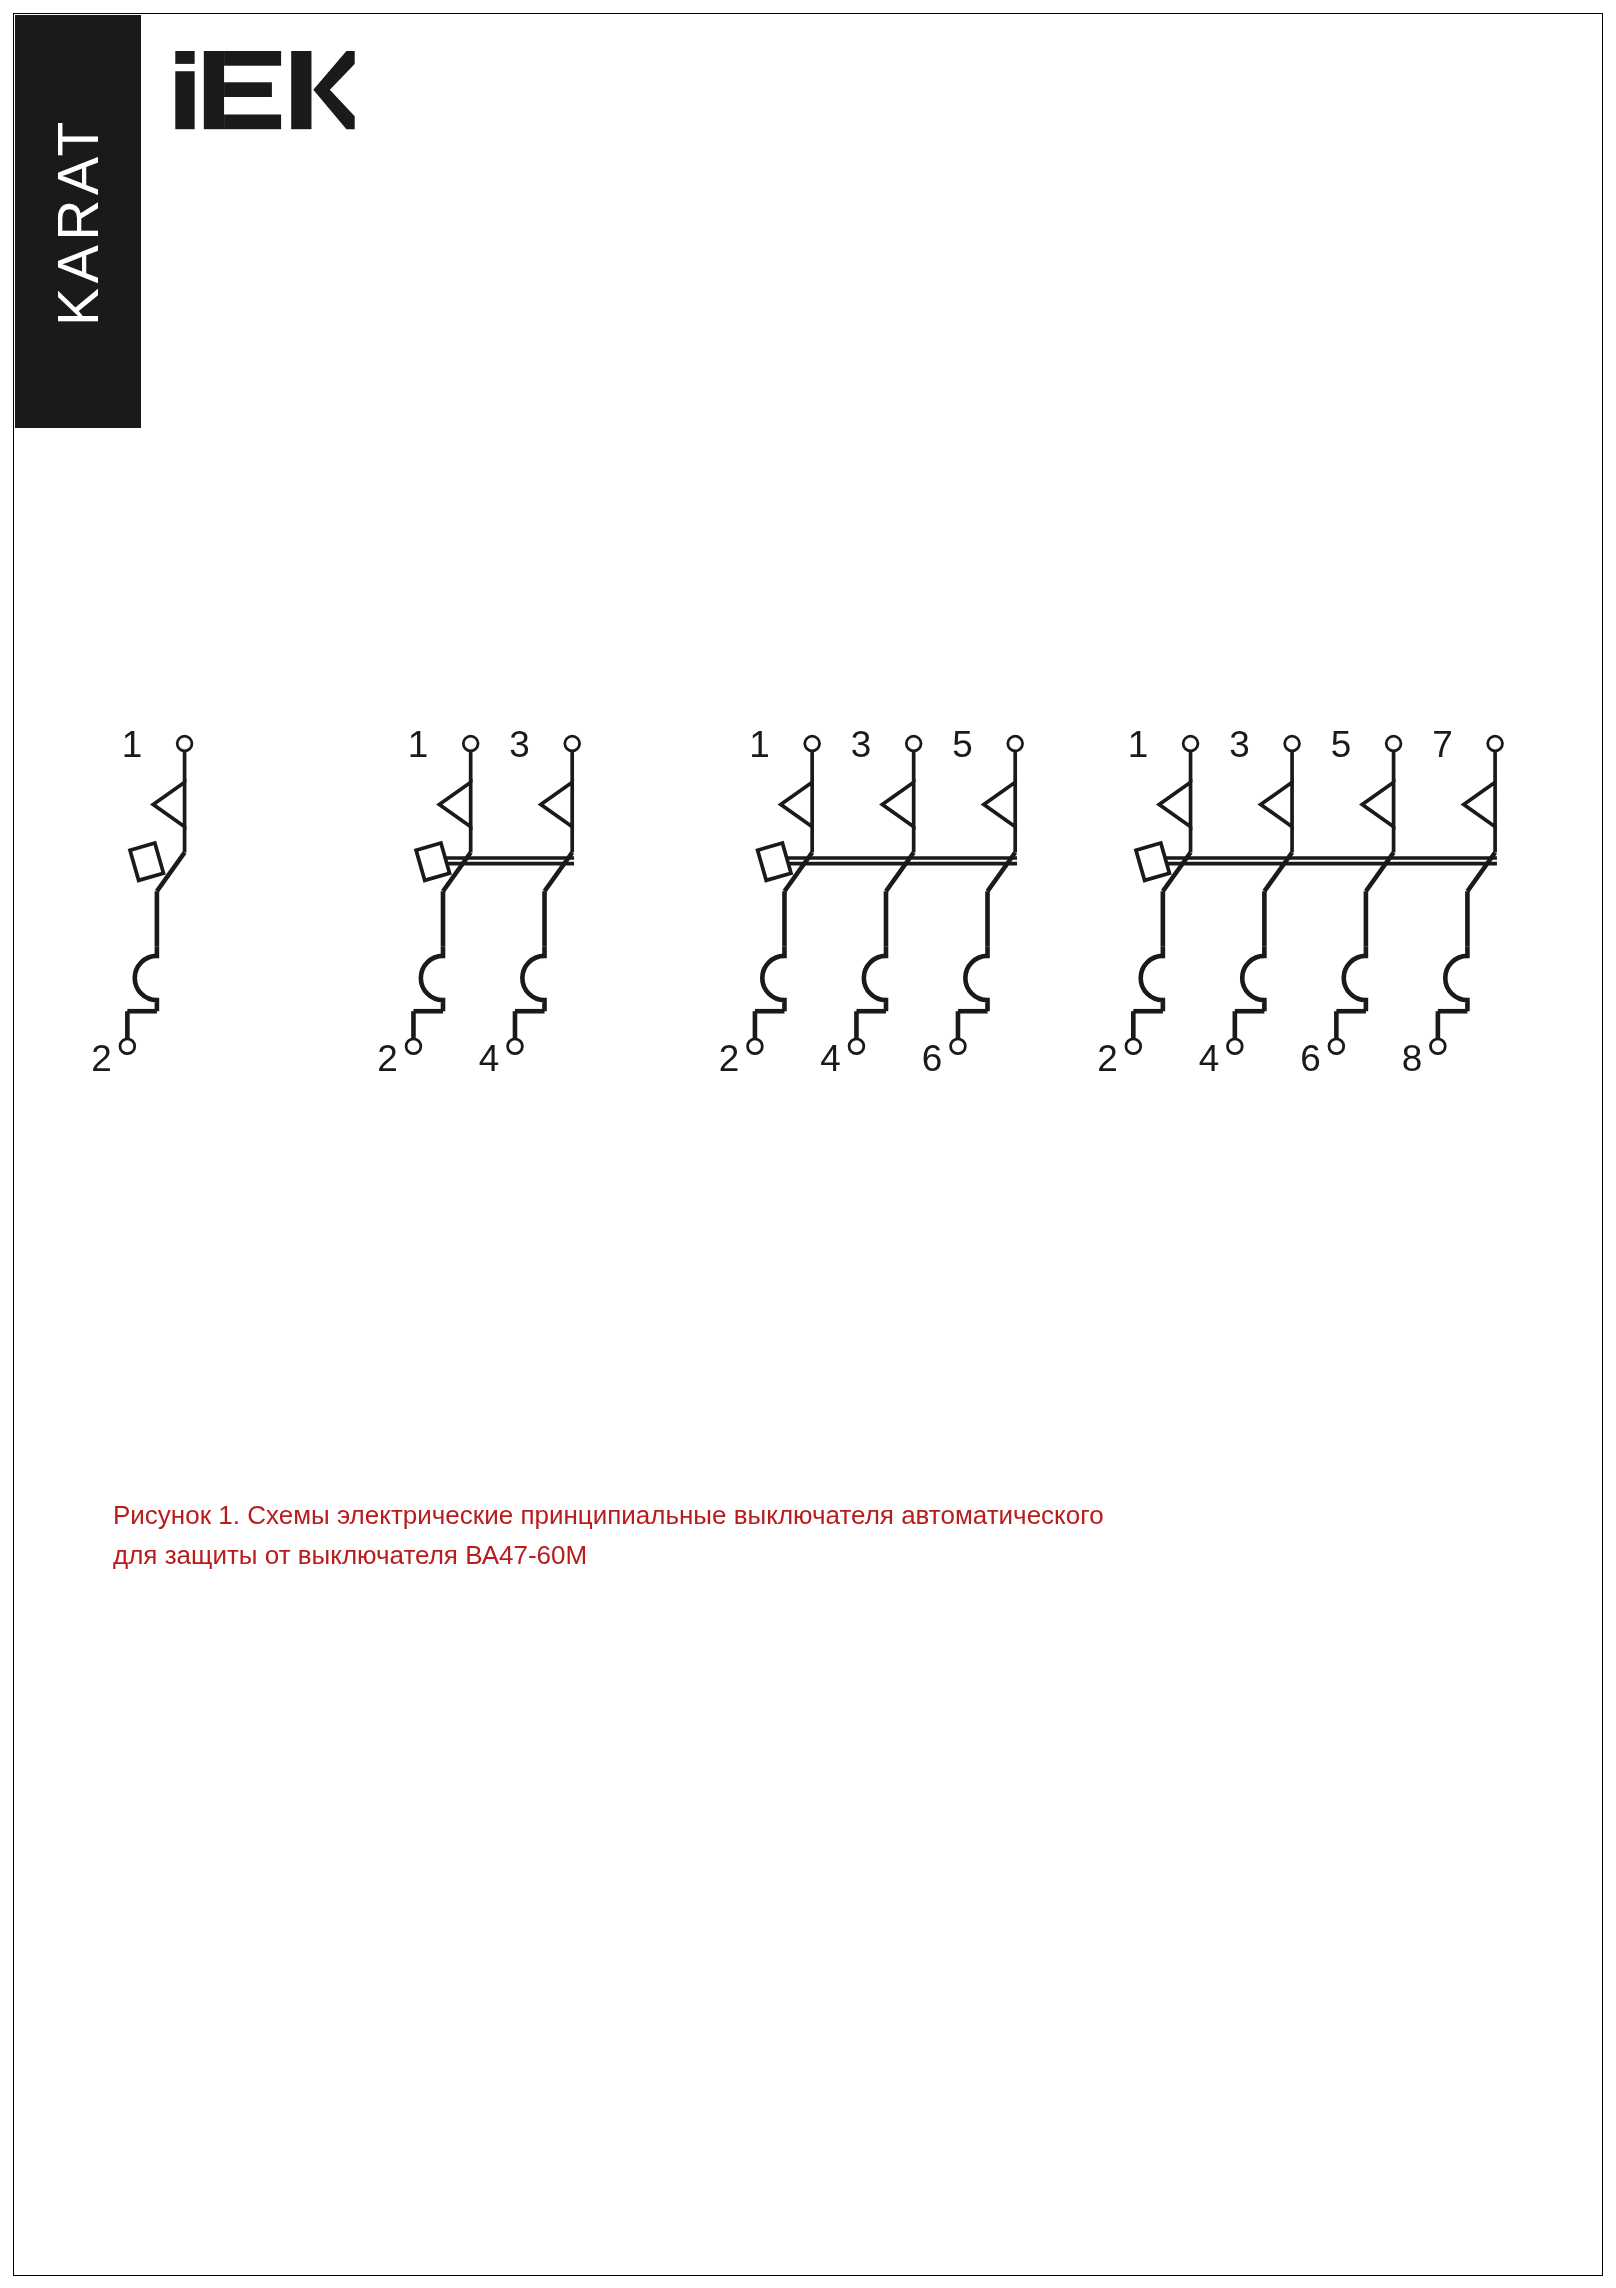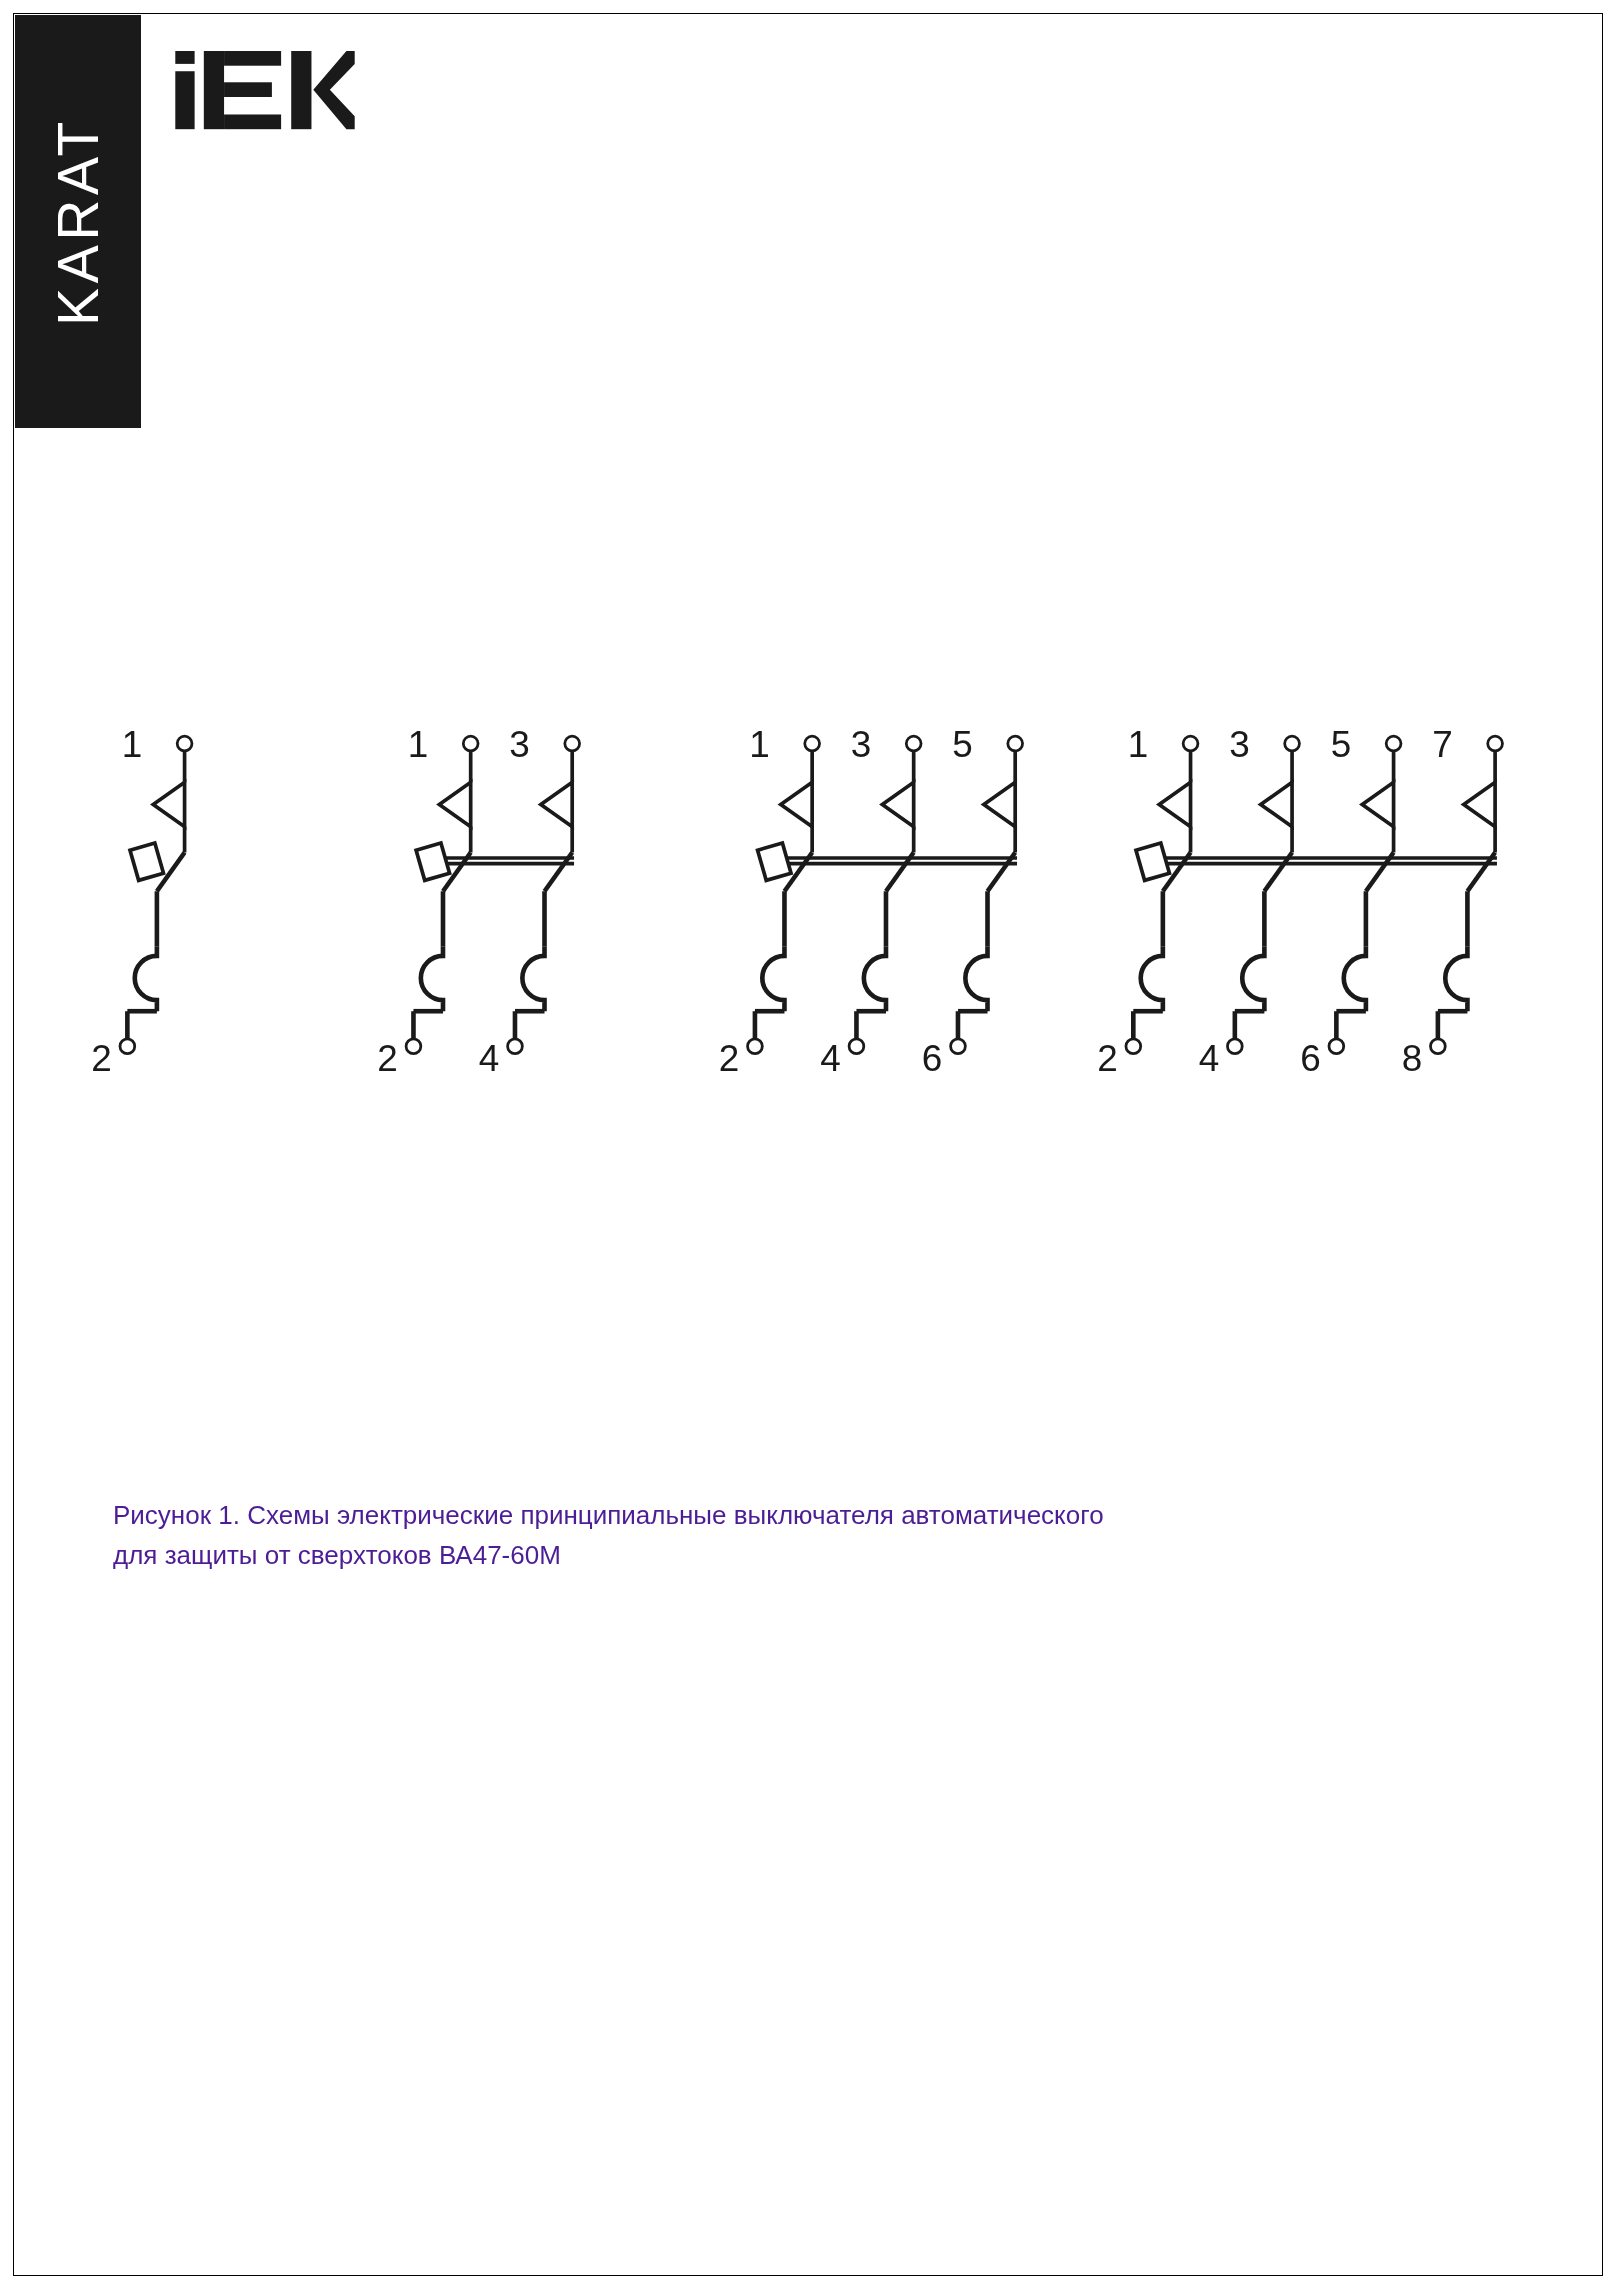--- a/index.html
+++ b/index.html
@@ -73,21 +73,21 @@
   }
 
   
   .caption {
     position: absolute;
     left: 113px;
     top: 1495px;
     width: 1154px;
     font-size: 26px;
     line-height: 40px;
-    color: #4c1d95;
+    color: #b91c1c;
     font-family: "Liberation Sans", sans-serif;
   }
   .caption div { white-space: pre; }
 </style>
 </head>
 <body>
 
 <div class="page-frame"></div>
 
 <div class="brand-tab">
@@ -190,15 +190,15 @@
       <text class="term-label" x="1200" y="440" text-anchor="middle">2</text>
       <text class="term-label" x="1310" y="440" text-anchor="middle">4</text>
       <text class="term-label" x="1420" y="440" text-anchor="middle">6</text>
       <text class="term-label" x="1530" y="440" text-anchor="middle">8</text>
     </g>
   </svg>
 </div>
 
 <div class="caption">
   <div>Рисунок 1. Схемы электрические принципиальные выключателя автоматического</div>
-  <div>для защиты от сверхтоков ВА47-60М</div>
+  <div>для защиты от выключателя ВА47-60М</div>
 </div>
 
 
 </body></html>

